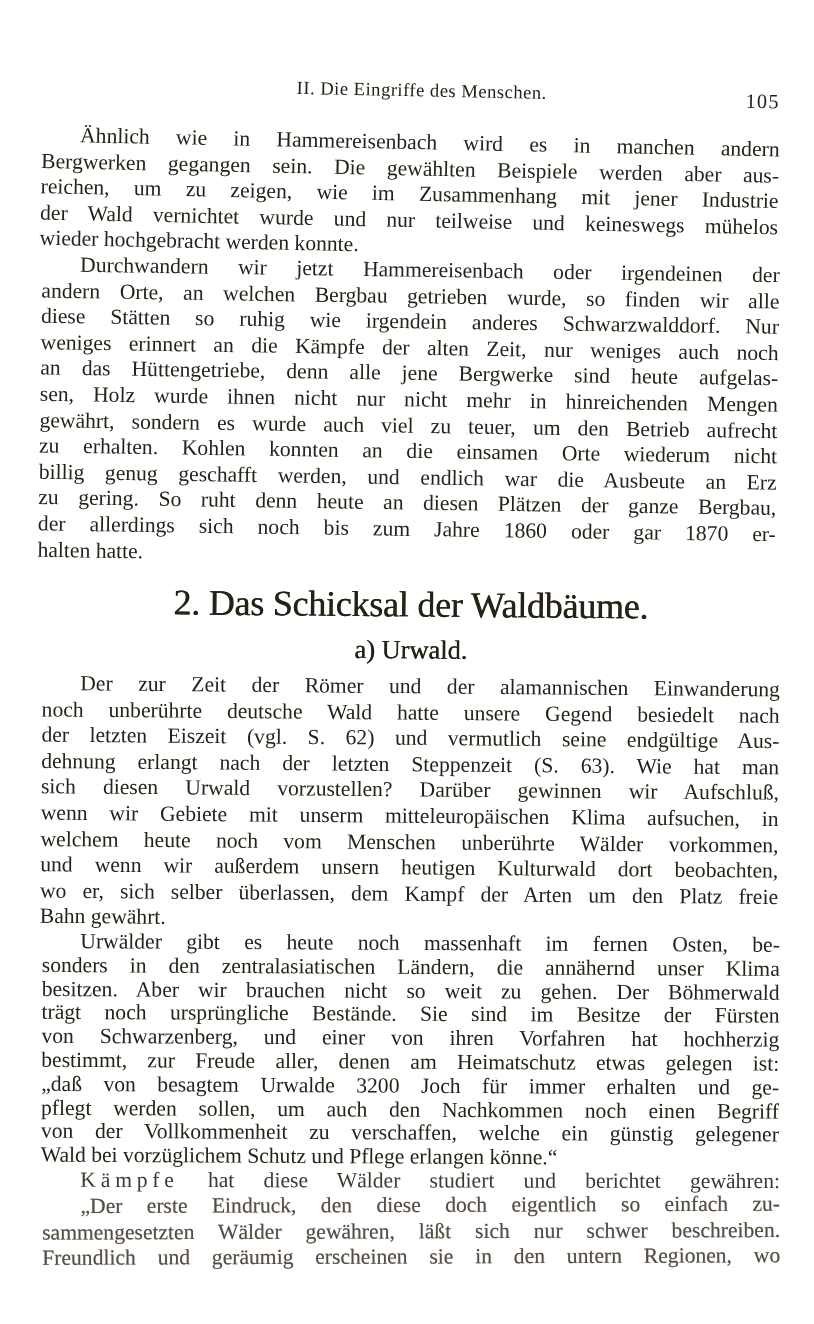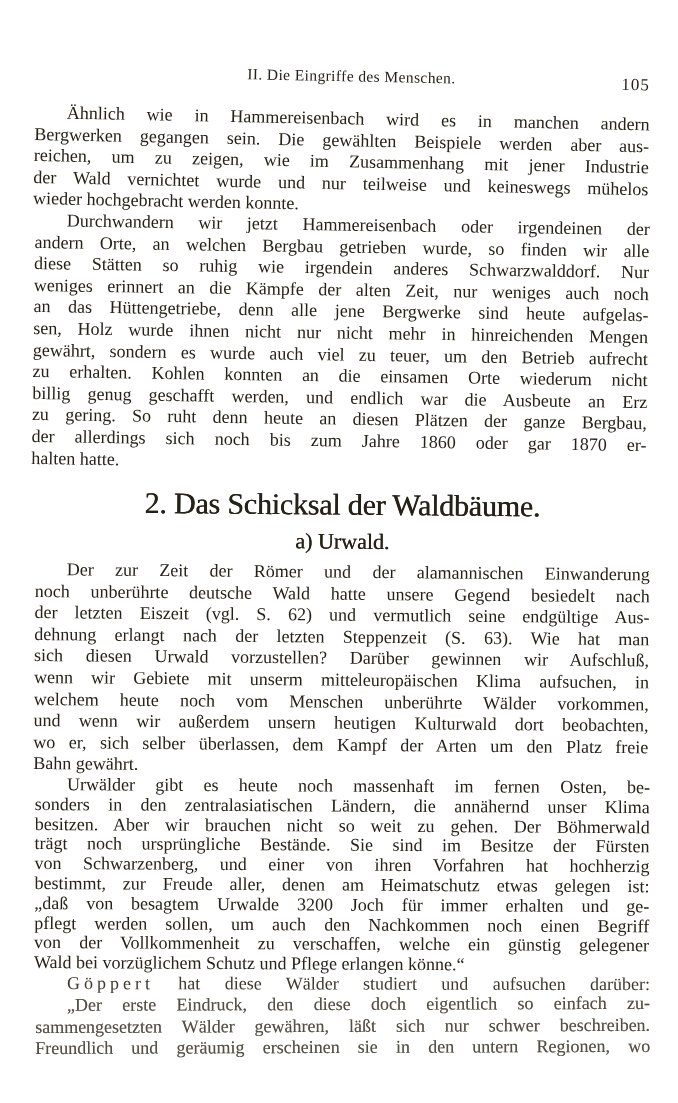--- a/index.html
+++ b/index.html
@@ -95,21 +95,21 @@
       <div class="ln">trägt noch ursprüngliche Bestände.  Sie sind im Besitze der Fürsten</div>
       <div class="ln">von Schwarzenberg, und einer von ihren Vorfahren hat hochherzig</div>
       <div class="ln">bestimmt, zur Freude aller, denen am Heimatschutz etwas gelegen ist:</div>
       <div class="ln">„daß von besagtem Urwalde 3200 Joch für immer erhalten und ge-</div>
       <div class="ln">pflegt werden sollen, um auch den Nachkommen noch einen Begriff</div>
       <div class="ln">von der Vollkommenheit zu verschaffen, welche ein günstig gelegener</div>
       <div class="ln last">Wald bei vorzüglichem Schutz und Pflege erlangen könne.“</div>
     </div>
 
     <div class="para p5 r010">
-      <div class="ln ind"><span class="sperr">Göppert</span> <span>hat diese Wälder studiert und aufsuchen darüber:</span></div>
+      <div class="ln ind"><span class="sperr">Kämpfe</span> <span>hat diese Wälder studiert und berichtet gewähren:</span></div>
     </div>
 
     <div class="para p6 rn02">
       <div class="ln ind">„Der erste Eindruck, den diese doch eigentlich so einfach zu-</div>
       <div class="ln">sammengesetzten Wälder gewähren, läßt sich nur schwer beschreiben.</div>
       <div class="ln">Freundlich und geräumig erscheinen sie in den untern Regionen, wo</div>
     </div>
 
   </div>
 </div>

